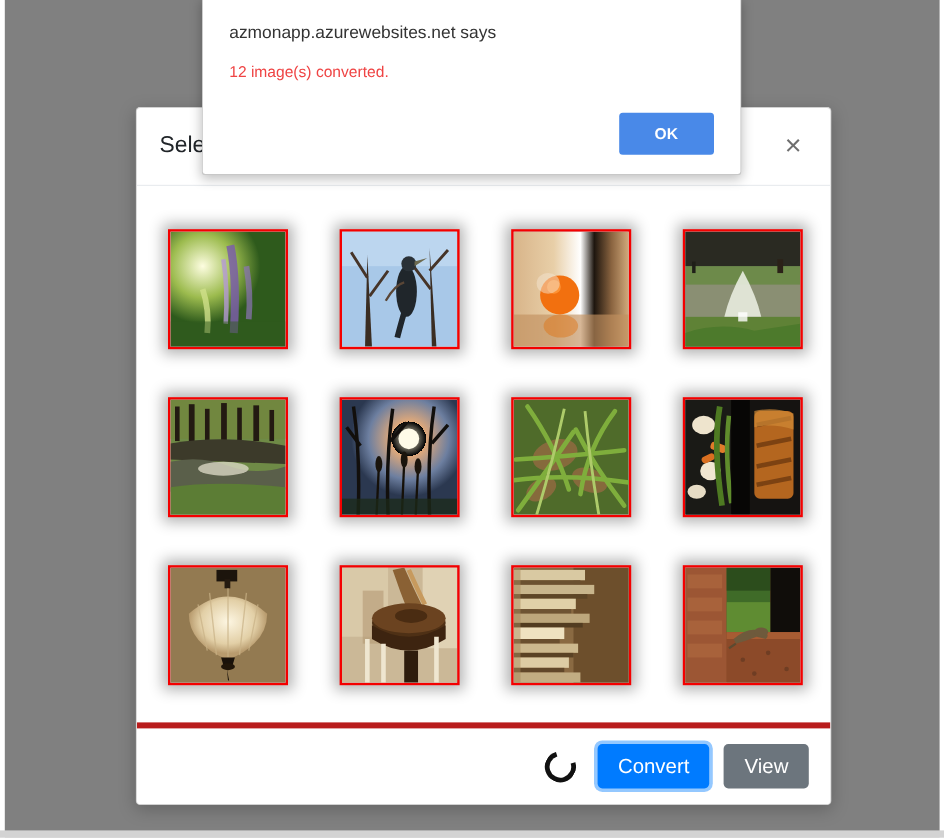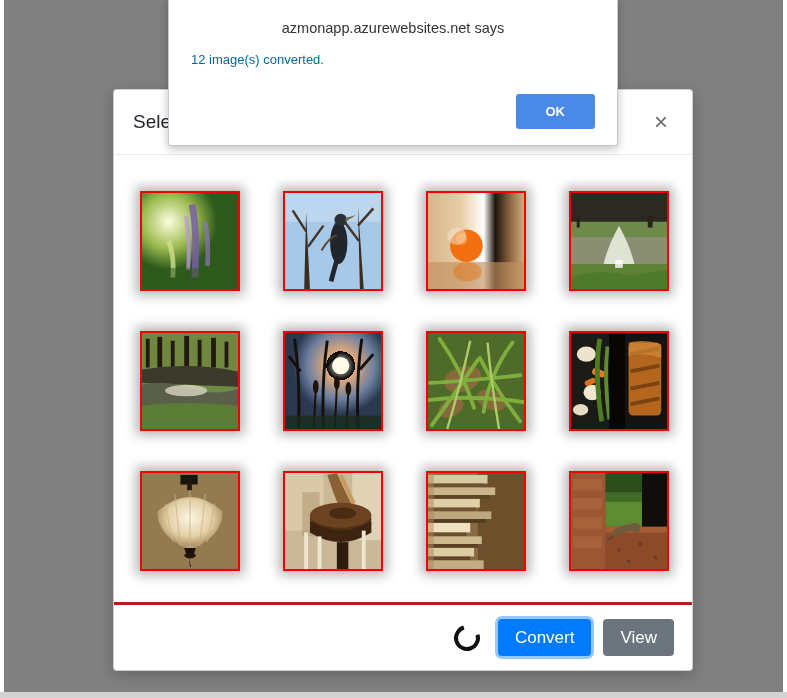--- a/index.html
+++ b/index.html
@@ -133,21 +133,21 @@
     box-shadow: 0 0 11px 4px rgba(0,0,0,.30);
     cursor: pointer;
     overflow: hidden;
     position: relative;
     background: #cfcfcf;
   }
   .thumb svg { display: block; width: 100%; height: 100%; }
 
   .modal-footer {
     flex: 0 0 68px;
-    border-top: 3px solid #b91c1c;
+    border-top: 5px solid #b91c1c;
     display: flex;
     align-items: center;
     justify-content: flex-end;
     padding: 0 18px 0 0;
     gap: 12px;
   }
   .spinner {
     width: 26px; height: 26px;
     border: 4px solid #111;
     border-top-color: transparent;
@@ -184,25 +184,24 @@
     border-radius: 0 0 3px 3px;
     box-shadow: 0 3px 10px rgba(0,0,0,.25);
     z-index: 40;
     padding: 18px 22px 0 22px;
   }
   .alert-origin {
     font-size: 14.5px;
     color: #333333;
     margin: 4px 0 0 0;
     white-space: nowrap;
-    text-align: center;
   }
   .alert-msg {
     font-size: 13px;
-    color: #0369a1;
+    color: #ef4444;
     margin: 14px 0 0 0;
     line-height: 1.55;
   }
   .alert-actions {
     position: absolute;
     right: 22px;
     bottom: 16px;
   }
   .btn-ok {
     background: #4989e8;

